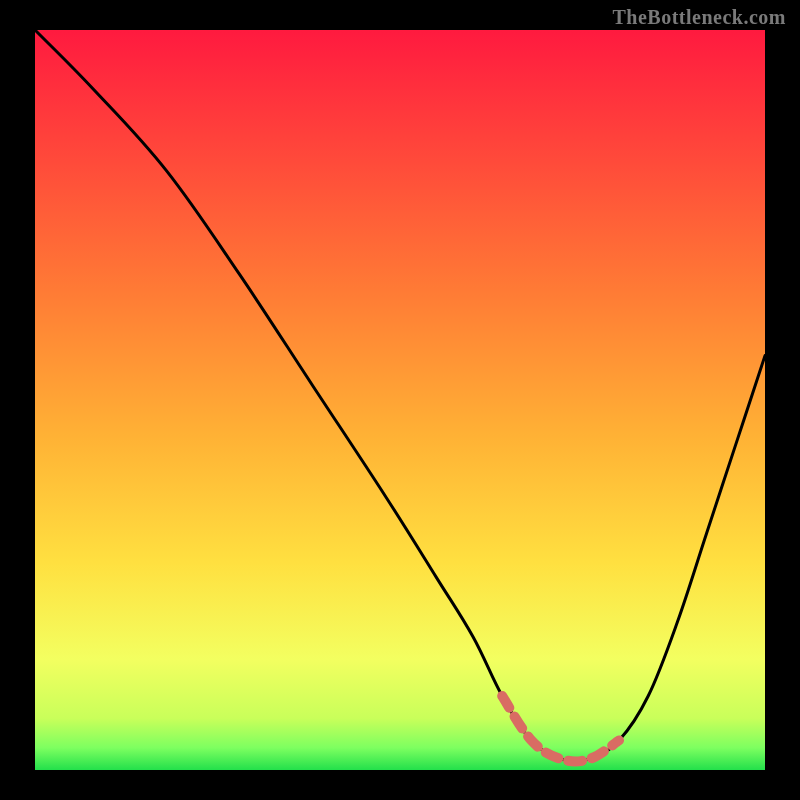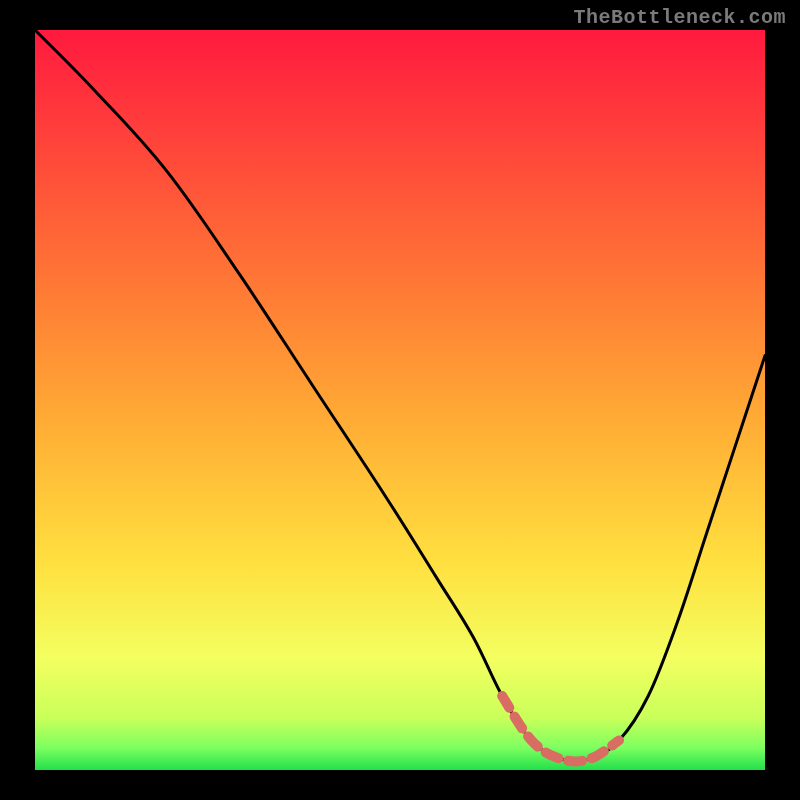--- a/index.html
+++ b/index.html
@@ -12,21 +12,21 @@
   }
   .container {
     position: relative;
     width: 800px;
     height: 800px;
   }
   .watermark {
     position: absolute;
     top: 6px;
     right: 14px;
-    font-family: Liberation Mono, monospace;
+    font-family: Liberation Serif, serif;
     font-size: 20px;
     font-weight: bold;
     color: #7a7a7a;
     letter-spacing: 0.5px;
     z-index: 10;
   }
   svg {
     display: block;
   }
 </style>

